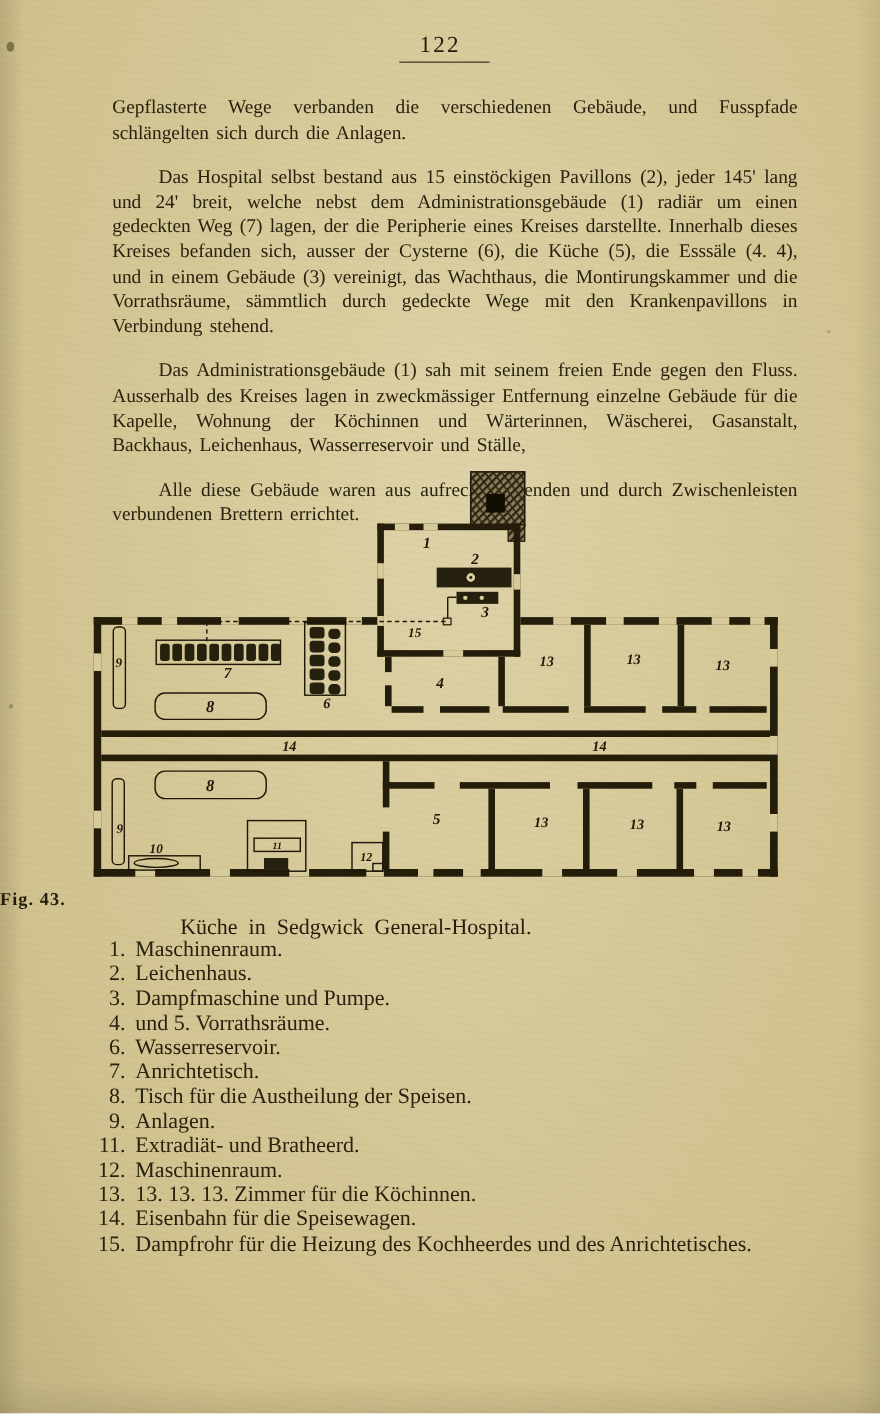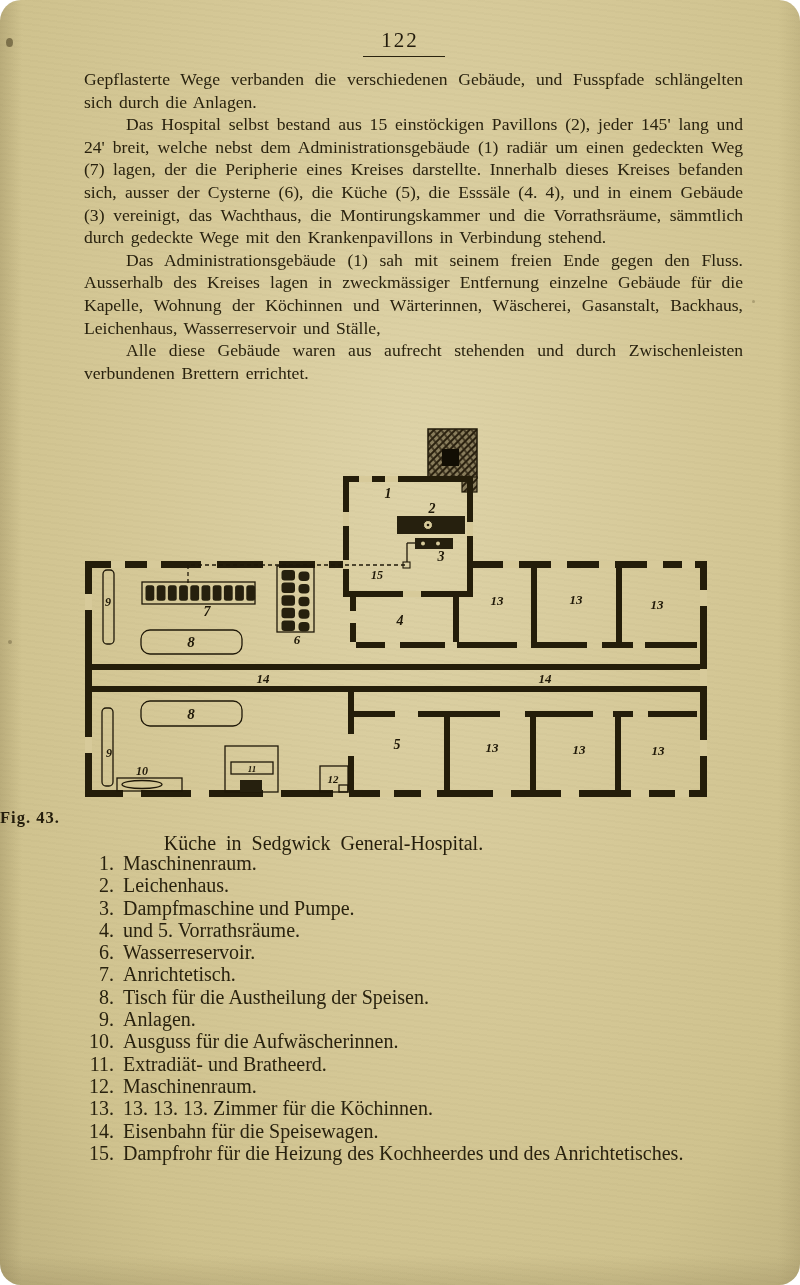--- a/index.html
+++ b/index.html
@@ -8,36 +8,35 @@
     font-family:"Liberation Serif","DejaVu Serif",serif;
   }
   .page{
     position:absolute;inset:0;
     color:#29220f;
     background:
       repeating-linear-gradient(7deg, rgba(60,50,20,.02) 0 2px, rgba(0,0,0,0) 2px 6px),
       linear-gradient(90deg, rgba(110,95,55,.22) 0, rgba(110,95,55,0) 22px, rgba(110,95,55,0) 778px, rgba(120,105,65,.14) 100%),
       linear-gradient(0deg, rgba(110,95,55,.16) 0, rgba(110,95,55,0) 30px),
       radial-gradient(ellipse at 52% 36%, #ded3a8 0%, #d5c897 48%, #cfc28e 78%, #c0b381 100%);
-    border-radius: 21px;
   }
   .pageno{
     position:absolute;top:28px;left:0;width:800px;text-align:center;
     font-size:21px;letter-spacing:2px;color:#221b0c;
   }
   .pageno-rule{
     position:absolute;top:56px;left:363px;width:82px;height:0;
     border-top:1.6px solid #2a230f;
   }
   .bodytext{
     position:absolute;top:68px;left:84px;width:659px;
     font-size:17.6px;line-height:22.6px;text-align:justify;
     word-spacing:2.2px;color:#29220f;
   }
-  .bodytext p{margin:0;text-indent:42px;}
+  .bodytext p{margin:18px;text-indent:42px;}
   .bodytext p.noindent{text-indent:0;}
   figure.plan{position:absolute;left:85px;top:424px;margin:0;}
   .figlabel{
     position:absolute;top:808px;left:0;width:800px;text-align:left;
     font-size:16.5px;font-weight:bold;letter-spacing:1px;color:#241d0c;
   }
   .figcaption{
     position:absolute;top:832px;left:0;width:647px;text-align:center;
     font-size:20px;word-spacing:5px;color:#241d0c;
   }
@@ -262,21 +261,20 @@
 
   <section class="legend">
     <div class="legend-row"><span class="num">1.</span><span>Maschinenraum.</span></div>
     <div class="legend-row"><span class="num">2.</span><span>Leichenhaus.</span></div>
     <div class="legend-row"><span class="num">3.</span><span>Dampfmaschine und Pumpe.</span></div>
     <div class="legend-row"><span class="num">4.</span><span>und 5. Vorrathsräume.</span></div>
     <div class="legend-row"><span class="num">6.</span><span>Wasserreservoir.</span></div>
     <div class="legend-row"><span class="num">7.</span><span>Anrichtetisch.</span></div>
     <div class="legend-row"><span class="num">8.</span><span>Tisch für die Austheilung der Speisen.</span></div>
     <div class="legend-row"><span class="num">9.</span><span>Anlagen.</span></div>
-    <div class="legend-row"><span class="num">10.</span><span>Ausguss für die Aufwäscherinnen.</span></div>
     <div class="legend-row"><span class="num">11.</span><span>Extradiät- und Bratheerd.</span></div>
     <div class="legend-row"><span class="num">12.</span><span>Maschinenraum.</span></div>
     <div class="legend-row"><span class="num">13.</span><span>13. 13. 13. Zimmer für die Köchinnen.</span></div>
     <div class="legend-row"><span class="num">14.</span><span>Eisenbahn für die Speisewagen.</span></div>
     <div class="legend-row"><span class="num">15.</span><span>Dampfrohr für die Heizung des Kochheerdes und des Anrichtetisches.</span></div>
   </section>
 
   <div class="blemish b1"></div>
   <div class="blemish b2"></div>
   <div class="blemish b3"></div>

